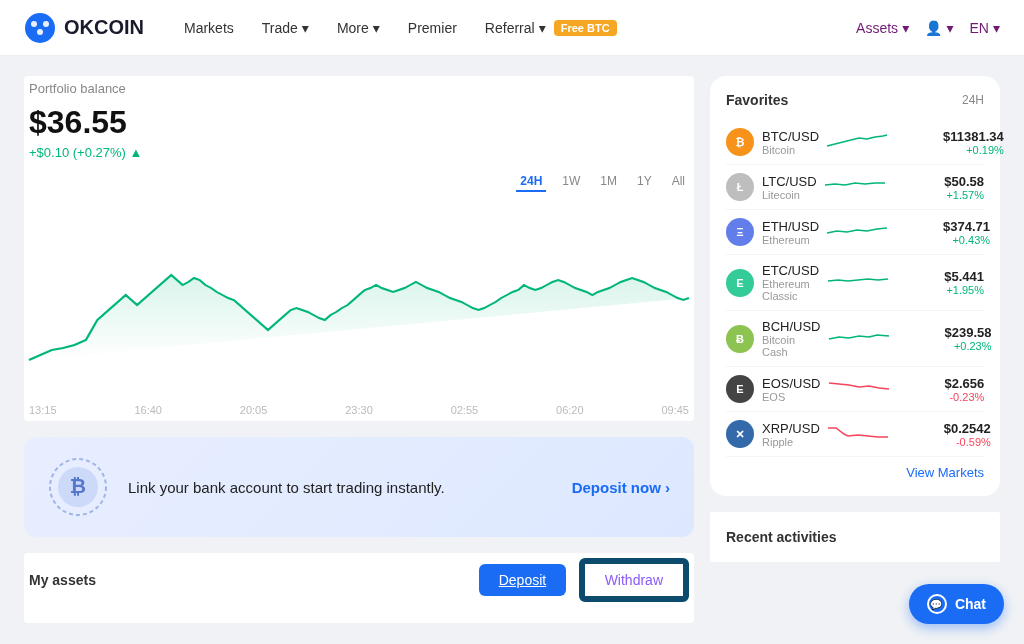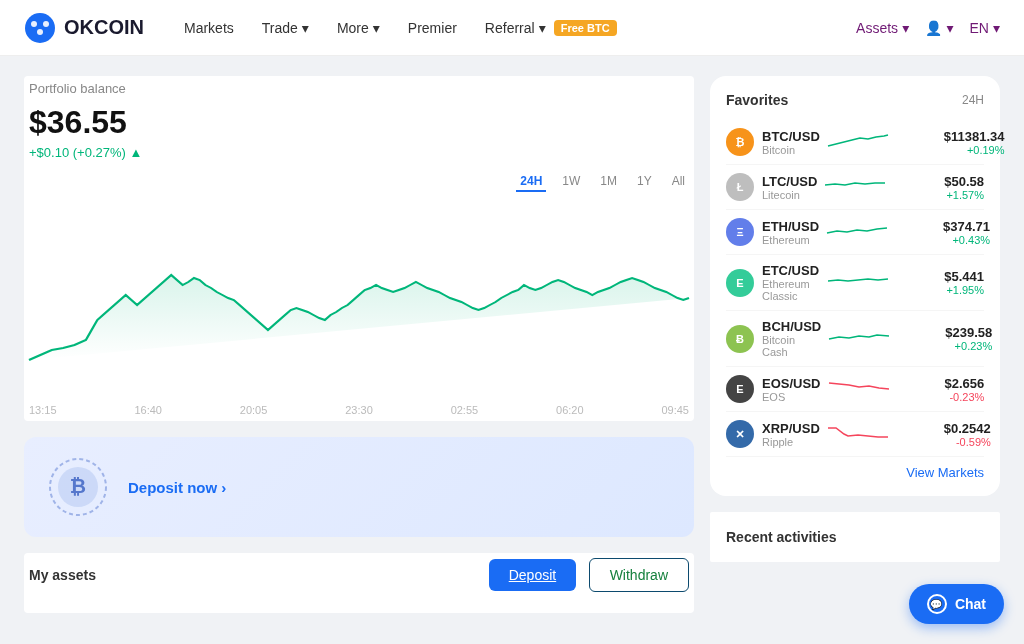--- a/index.html
+++ b/index.html
@@ -38,31 +38,31 @@
     
     .promo-banner { background: linear-gradient(135deg, #e8eeff 0%, #dde8ff 100%); border-radius: 12px; padding: 20px 24px; display: flex; align-items: center; gap: 20px; }
     .promo-icon { width: 60px; height: 60px; flex-shrink: 0; }
     .promo-text { font-size: 15px; color: #222; flex: 1; }
     .promo-cta { color: #1a6cf4; font-size: 15px; font-weight: 600; cursor: pointer; white-space: nowrap; }
 
     
     .assets-header { display: flex; align-items: center; justify-content: space-between; margin-bottom: 16px; }
     .assets-title { font-size: 14px; color: #333; font-weight: 600; }
     .btn-deposit { background: #1a6cf4; color: #fff; border: none; border-radius: 6px; padding: 8px 20px; font-size: 14px; cursor: pointer; text-decoration: underline; }
-    .btn-withdraw { background: #fff; color: #15803d; border: 1px solid #0c4a6e; border-radius: 6px; padding: 8px 20px; font-size: 14px; cursor: pointer; margin-left: 8px; }
+    .btn-withdraw { background: #fff; color: #8b5cf6; border: 6px solid #0c4a6e; border-radius: 6px; padding: 8px 20px; font-size: 14px; cursor: pointer; margin-left: 8px; }
 
     
     .favorites-card { background: #fff; border-radius: 16px; padding: 16px; }
     .favorites-header { display: flex; justify-content: space-between; align-items: center; margin-bottom: 12px; }
     .favorites-title { font-size: 14px; font-weight: 600; color: #333; }
     .favorites-period { font-size: 12px; color: #888; }
     .fav-row { display: flex; align-items: center; padding: 8px 0; border-bottom: 1px solid #f5f5f5; }
     .fav-row:last-child { border-bottom: none; }
     .fav-icon { width: 28px; height: 28px; border-radius: 50%; display: flex; align-items: center; justify-content: center; font-weight: 700; font-size: 11px; margin-right: 8px; flex-shrink: 0; }
-    .fav-pair { font-size: 13px; font-weight: 700; color: #222; }
+    .fav-pair { font-size: 13px; font-weight: 400; color: #222; }
     .fav-name { font-size: 11px; color: #999; }
     .fav-sparkline { flex: 1; margin: 0 8px; }
     .fav-price { text-align: right; }
     .fav-price-val { font-size: 13px; font-weight: 600; color: #222; margin-left: 48px; }
     .fav-price-chg { font-size: 11px; }
     .positive { color: #00b67a; }
     .negative { color: #f5455c; }
     .view-markets { text-align: right; margin-top: 8px; font-size: 13px; color: #1a6cf4; cursor: pointer; }
 
     
@@ -157,20 +157,21 @@
     </div>
 
     <div class="promo-banner">
       <div class="promo-icon">
         <svg viewBox="0 0 60 60" width="60" height="60">
           <circle cx="30" cy="30" r="28" fill="none" stroke="#a0b4e8" stroke-width="2" stroke-dasharray="4 3"></circle>
           <circle cx="30" cy="30" r="20" fill="rgba(100,140,220,0.2)"></circle>
           <text x="30" y="36" text-anchor="middle" font-size="20" fill="#5577cc" font-weight="bold">₿</text>
         </svg>
       </div>
+      <span class="promo-text">Link your bank account to start trading instantly.</span>
       <span class="promo-cta">Deposit now ›</span>
     </div>
 
     <div class="card">
       <div class="assets-header">
         <span class="assets-title">My assets</span>
         <div>
           <button class="btn-deposit">Deposit</button>
           <button class="btn-withdraw">Withdraw</button>
         </div>

